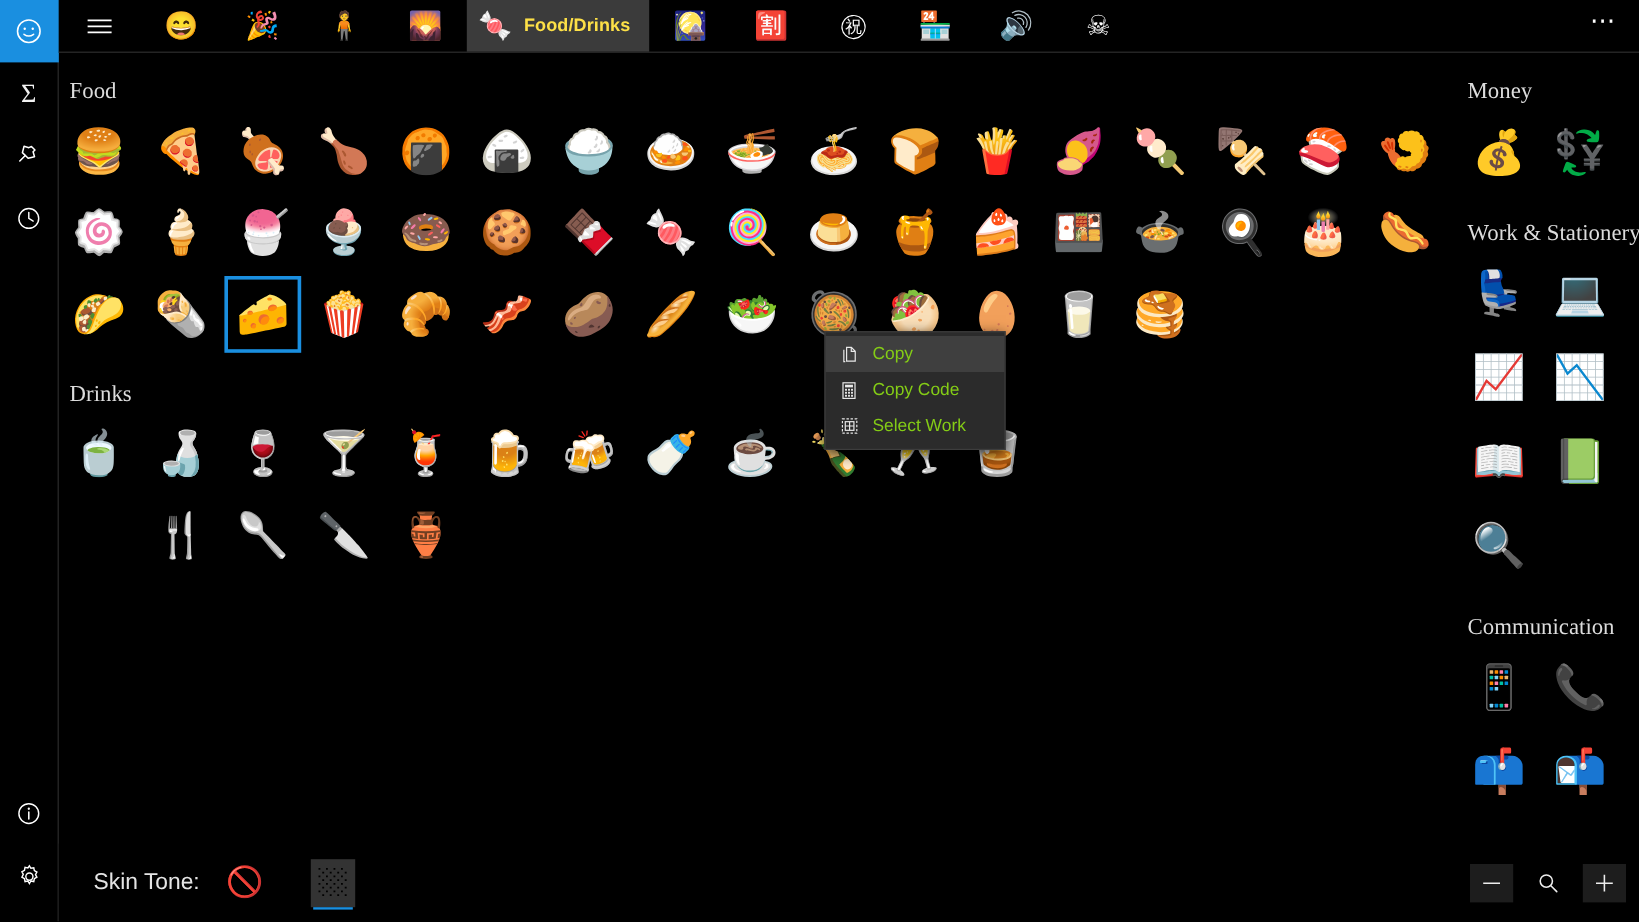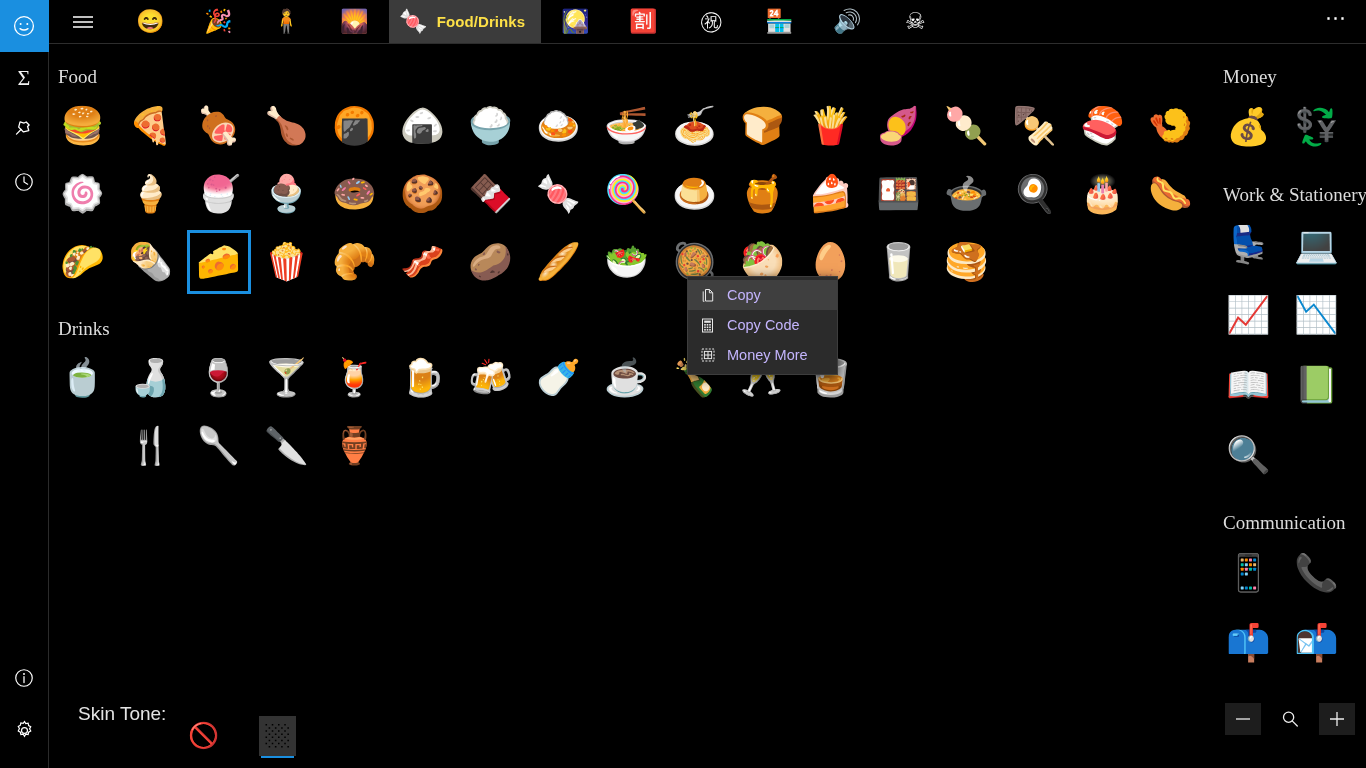--- a/index.html
+++ b/index.html
@@ -84,30 +84,30 @@
   
   #ctxmenu {
     position: absolute; left: 687px; top: 276px; width: 151px;
     background: #2b2b2b; border: 1px solid #3d3d3d;
     padding: 3px 0 4px 0;
     box-shadow: 0 3px 11px rgba(0,0,0,.75);
     z-index: 40;
   }
   .ctx-item {
     height: 30px; display: flex; align-items: center; gap: 11px;
-    padding-left: 11px; color: #c4b5fd; font-size: 14.5px;
+    padding-left: 11px; color: #84cc16; font-size: 14.5px;
   }
   .ctx-item.hover { background: #3f3f3f; }
   .ctx-ico { width: 17px; display: flex; align-items: center; justify-content: center;
              font-size: 14px; color: #e8e8e8; }
 
   
   #bottombar {
     position: absolute; left: 49px; top: 703px; width: 1317px; height: 65px;
-    background: #000; display: flex; 
+    background: #000; display: flex; align-items: center;
   }
   #skin-label { font-size: 19px; color: #e4e4e4; margin-left: 29px; margin-right: 19px; }
   #skin-swatches { display: flex; align-items: center; gap: 0; }
   .swatch {
     width: 37px; height: 40px;
     display: flex; align-items: center; justify-content: center;
     font-size: 25px; line-height: 1; position: relative;
   }
   .swatch.selected { background: #333333; }
   .swatch.selected::after {
@@ -512,21 +512,21 @@
       <span>Copy Code</span>
     </div>
     <div class="ctx-item">
       <span class="ctx-ico">
         <svg width="14" height="14" viewBox="0 0 14 14">
           <rect x="1" y="1" width="12" height="12" fill="none" stroke="#e8e8e8" stroke-width="1" stroke-dasharray="2 1.4"></rect>
           <rect x="3.4" y="3.4" width="7.2" height="7.2" fill="none" stroke="#e8e8e8" stroke-width="1"></rect>
           <path d="M7 3.4v7.2M3.4 7h7.2" stroke="#e8e8e8" stroke-width="1"></path>
         </svg>
       </span>
-      <span>Money More</span>
+      <span>Select Work</span>
     </div>
   </div>
 
   <div id="bottombar">
     <span id="skin-label">Skin Tone:</span>
     <div id="skin-swatches">
         <div class="swatch">
           <span>🚫</span>
         </div>
         <div class="swatch">

